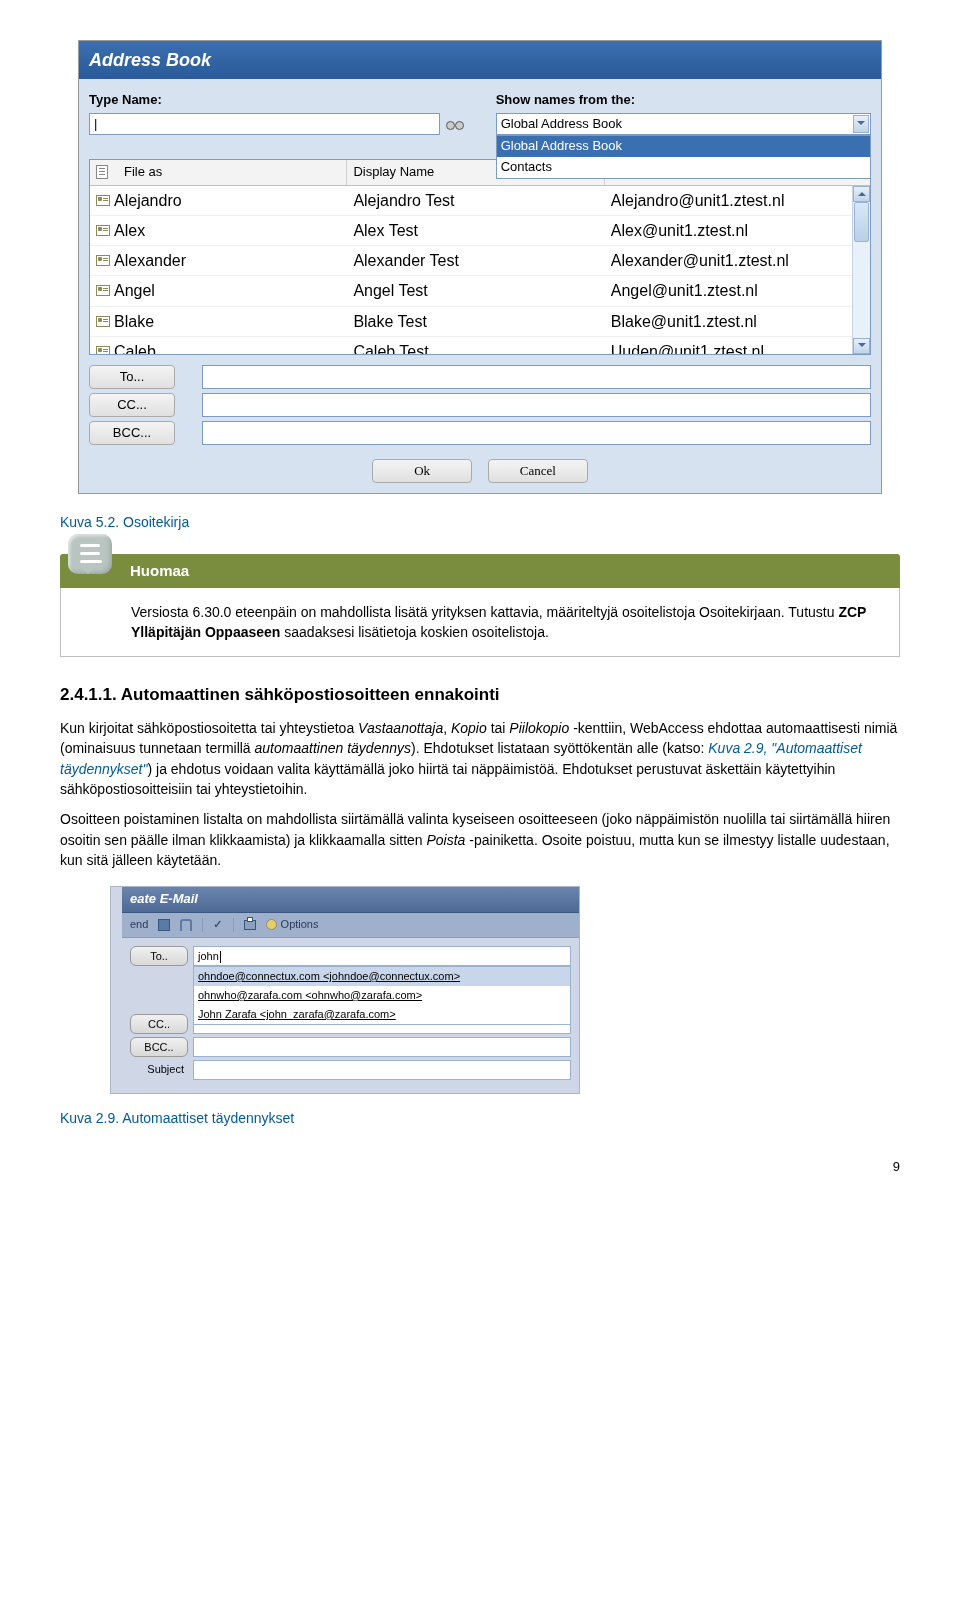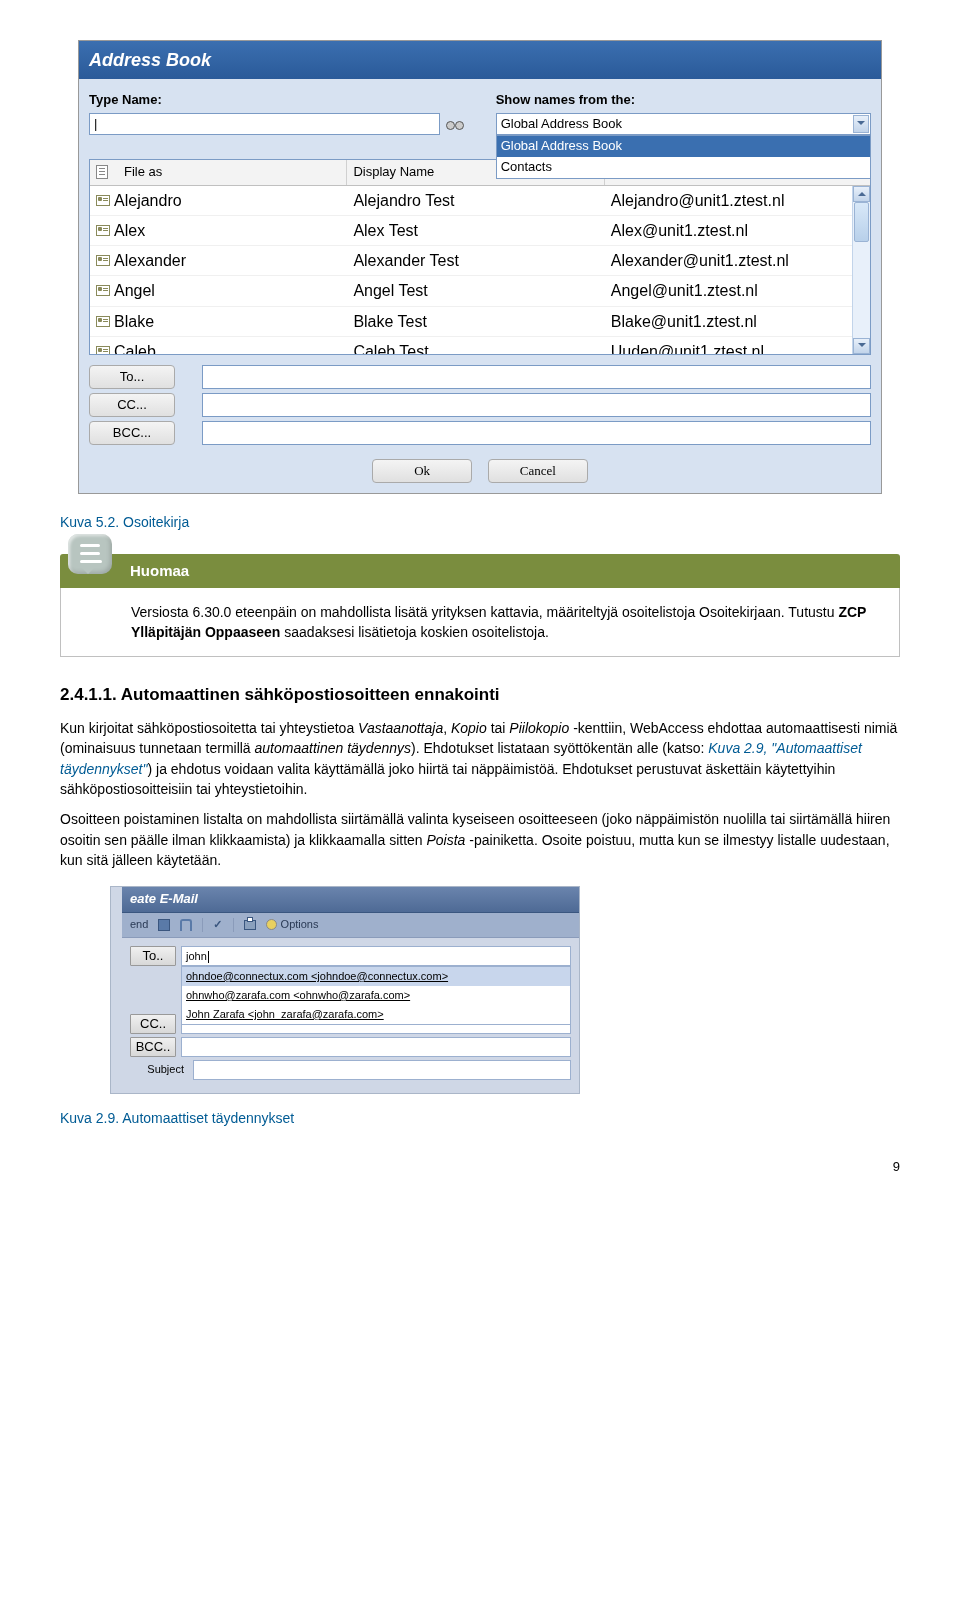--- a/index.html
+++ b/index.html
@@ -198,22 +198,22 @@
   .ac-divider { width: 1px; height: 14px; background: #8a9bba; }
   .ac-floppy { width:12px; height:12px; background:#5a7aa8; border:1px solid #3a567f; }
   .ac-paperclip { width:12px; height:12px; border:2px solid #5a7aa8; border-radius:3px 3px 0 0; border-bottom:none; }
   .ac-check { color:#3a567f; font-weight:bold; }
   .ac-printer { width:12px; height:10px; background:#8aa0bd; border:1px solid #3a567f; position:relative; }
   .ac-printer::before { content:""; position:absolute; top:-4px; left:2px; right:2px; height:3px; background:#fff; border:1px solid #3a567f; }
   .ac-face { width:11px; height:11px; border:1px solid #888; border-radius:50%; background:#e8d060; position:relative; }
   .ac-form { padding: 8px 8px 10px 8px; background: #cfd7e6; }
   .ac-frow { display: flex; align-items: center; margin-bottom: 3px; }
   .ac-fbtn {
-    width: 46px; height: 20px; background: linear-gradient(#f0f0f0,#d8d8d8);
-    border: 1px solid #999; border-radius: 1px; font-size: 13px;
+    width: 58px; height: 20px; background: linear-gradient(#f0f0f0,#d8d8d8);
+    border: 1px solid #999; border-radius: 6px; font-size: 11px;
     text-align: center; line-height: 18px; margin-right: 5px;
   }
   .ac-ffield {
     flex: 1; height: 20px; border: 1px solid #9cb0cf; background: #fff;
     padding: 1px 4px; font-size: 11px; line-height: 17px; position: relative;
   }
   .ac-label-cell {
     width: 58px; margin-right: 5px; font-size: 11px; text-align: right; padding-right: 4px;
   }
   .ac-cursor { display:inline-block; width:1px; height:12px; background:#000; vertical-align:middle; margin-left:1px; }

